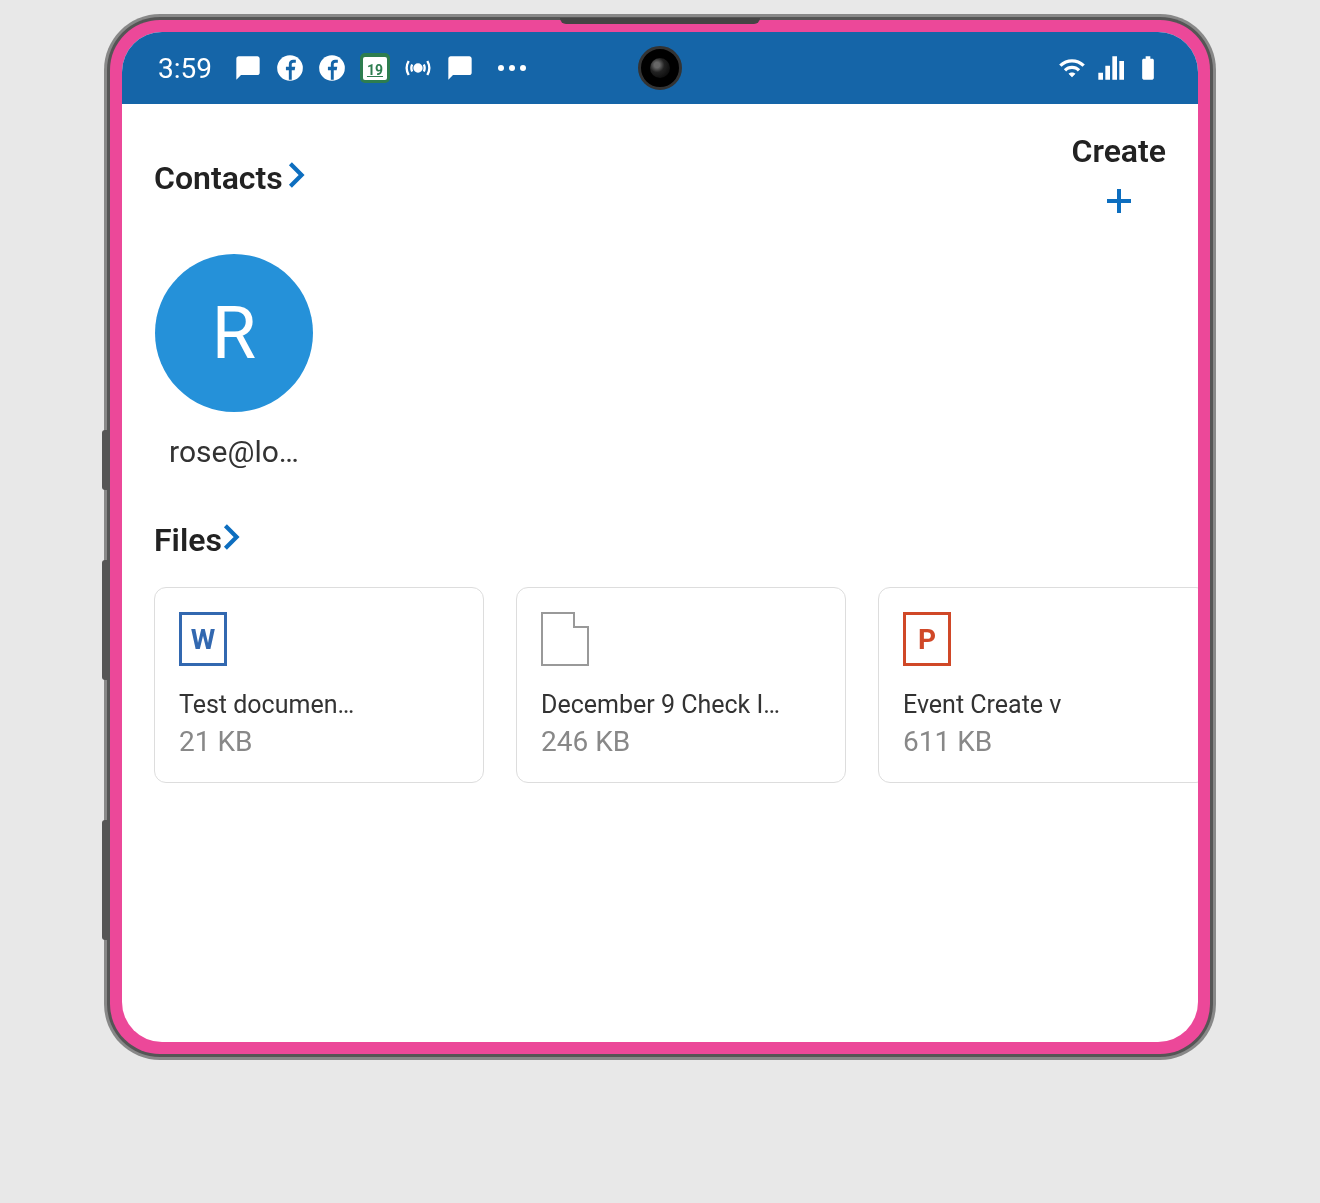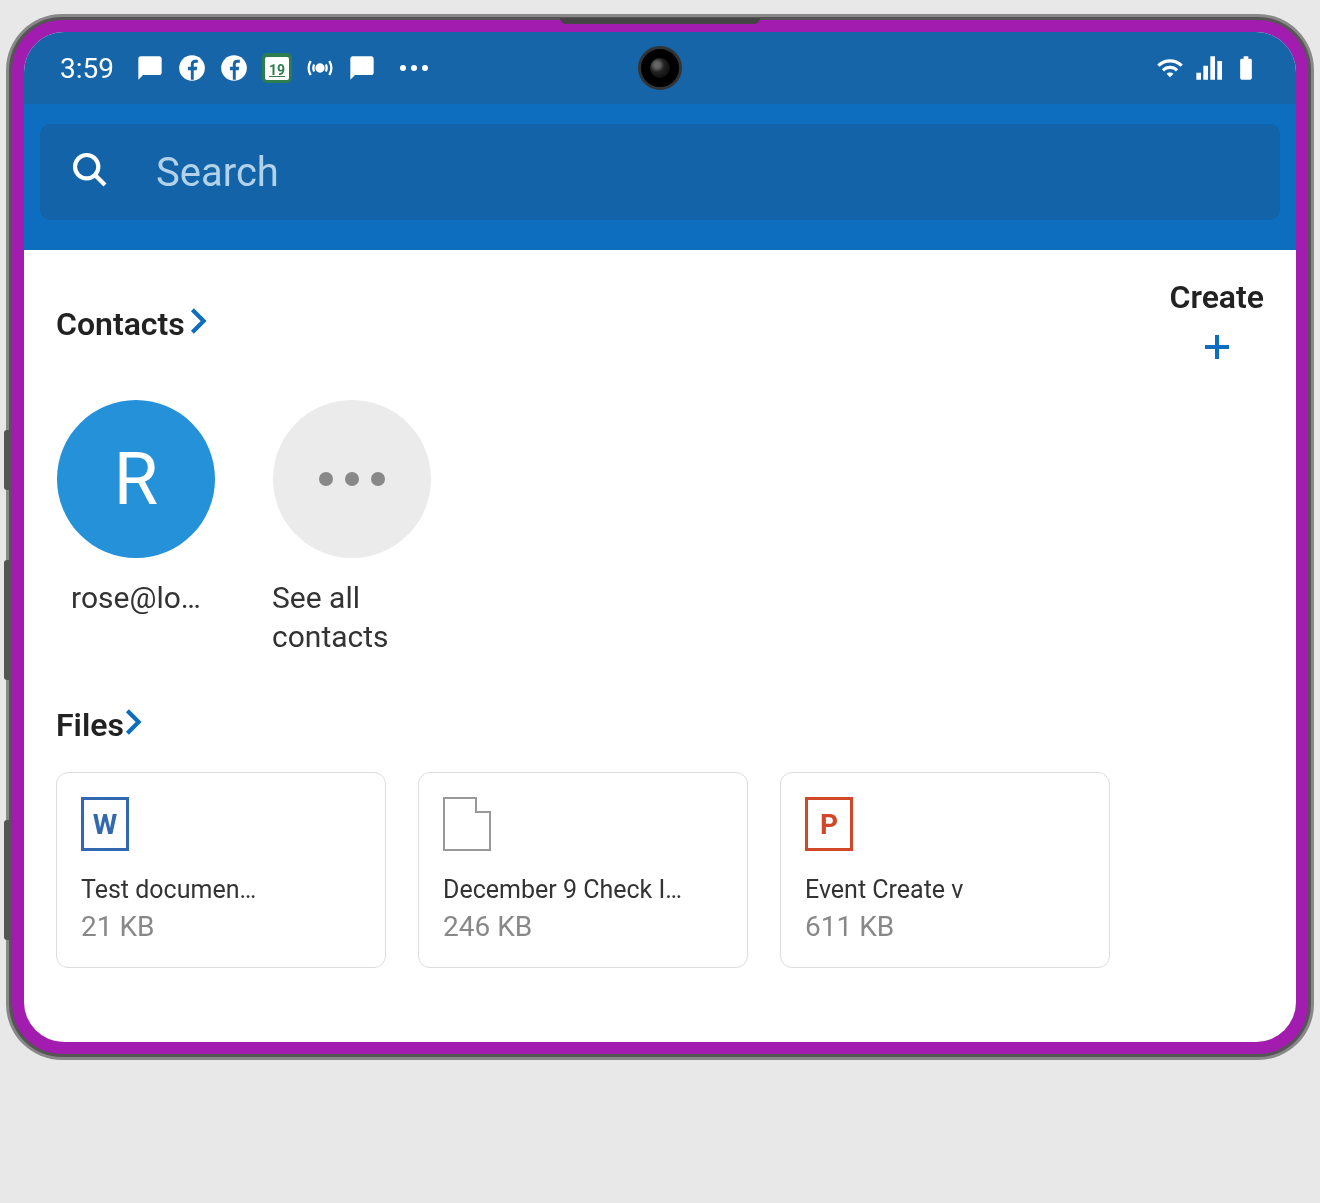--- a/index.html
+++ b/index.html
@@ -4,22 +4,22 @@
   <style>
     * { box-sizing: border-box; margin: 0; padding: 0; }
     body {
       font-family: -apple-system, BlinkMacSystemFont, 'Segoe UI', Roboto, sans-serif;
       background: #e8e8e8;
       display: flex;
       justify-content: center;
       padding: 20px 10px;
     }
     .phone-frame {
-      width: 1296px;
-      background: #a21caf;
+      width: 1100px;
+      background: #ec4899;
       border-radius: 50px;
       padding: 12px;
       position: relative;
       box-shadow: 0 0 0 3px #555, 0 0 0 6px #888;
     }
     .phone-frame::before {
       content: '';
       position: absolute;
       top: -2px;
       left: 50%;
@@ -375,31 +375,20 @@
             </svg>
         </span>
         <span class="status-icon">
           <svg viewBox="0 0 24 24" fill="#fff">
               <path d="M15.67 4H14V2h-4v2H8.33C7.6 4 7 4.6 7 5.33v15.33C7 21.4 7.6 22 8.33 22h7.33c.74 0 1.34-.6 1.34-1.33V5.33C17 4.6 16.4 4 15.67 4z"></path>
             </svg>
         </span>
       </div>
     </div>
 
-    <div class="search-section">
-      <div class="search-bar">
-        <span class="search-icon">
-          <svg viewBox="0 0 24 24" fill="none" stroke="#fff" stroke-width="2.5">
-              <circle cx="10" cy="10" r="7"></circle>
-              <line x1="21" y1="21" x2="15" y2="15"></line>
-            </svg>
-        </span>
-        <span class="search-placeholder">Search</span>
-      </div>
-    </div>
 
     <div class="content">
 
       <div class="section-header">
         <div class="section-title">
           <span>Contacts</span>
           <span class="chevron">
             <svg width="18" height="28" viewBox="0 0 12 20" fill="none" stroke="#0d6ebf" stroke-width="3">
                 <path d="M2 2l8 8-8 8"></path>
               </svg>
@@ -415,30 +404,20 @@
           </span>
         </div>
       </div>
 
       <div class="contacts-row">
         <div class="contact-item">
           <div class="contact-avatar avatar-blue">
             <span>R</span>
           </div>
           <div class="contact-label">rose@lo…</div>
-        </div>
-        <div class="contact-item">
-          <div class="contact-avatar avatar-gray">
-            <div class="avatar-dots">
-              <span></span>
-                <span></span>
-                <span></span>
-            </div>
-          </div>
-          <div class="contact-label multiline">See all contacts</div>
         </div>
       </div>
 
       <div class="files-section">
         <div class="files-header">
           <span>Files</span>
           <span class="chevron">
             <svg width="18" height="28" viewBox="0 0 12 20" fill="none" stroke="#0d6ebf" stroke-width="3">
                 <path d="M2 2l8 8-8 8"></path>
               </svg>

